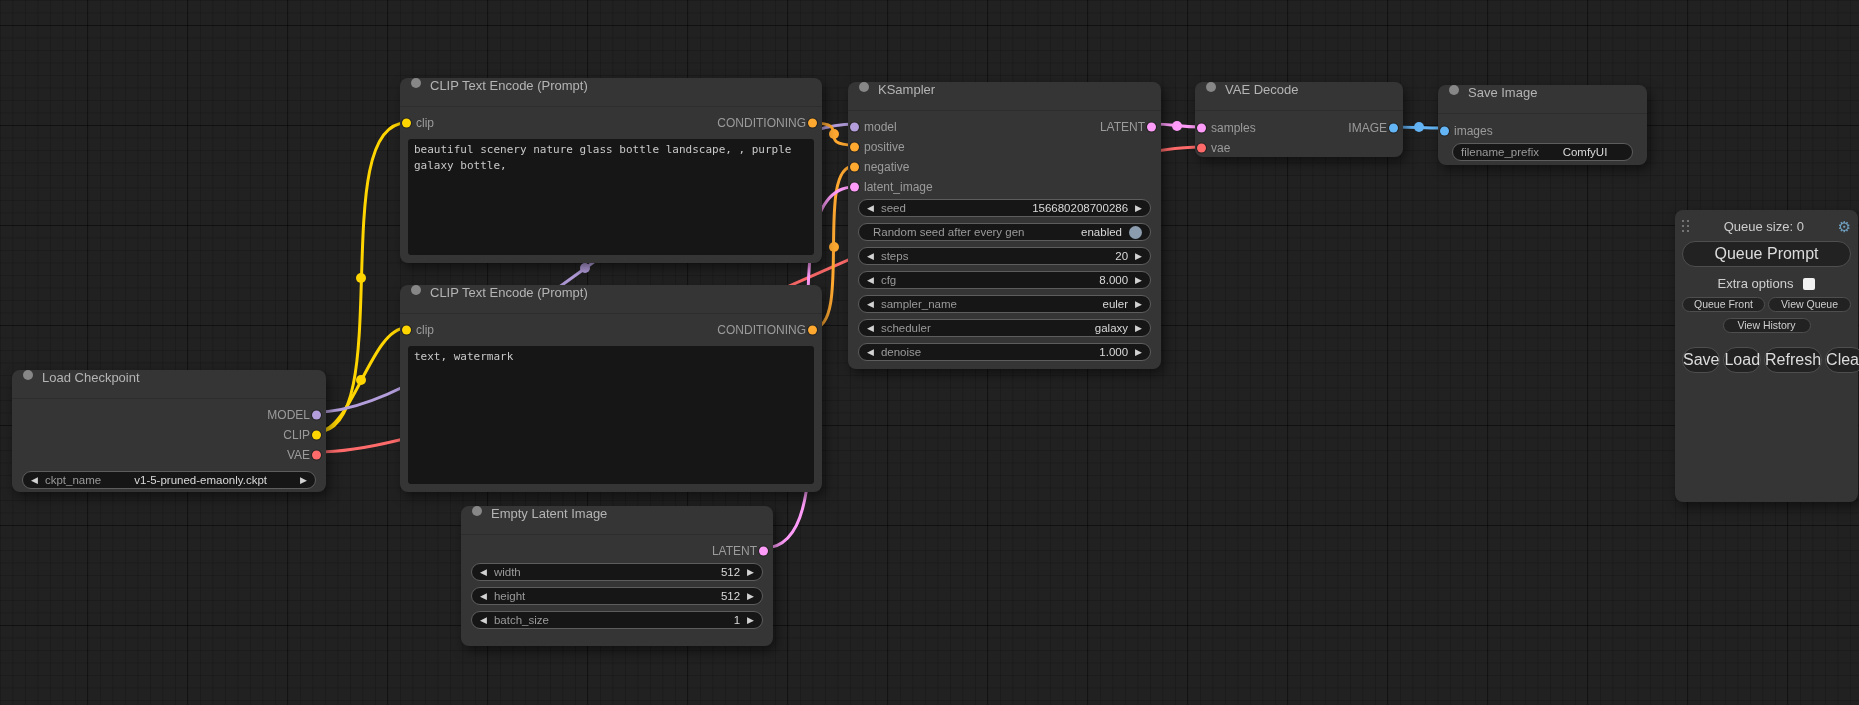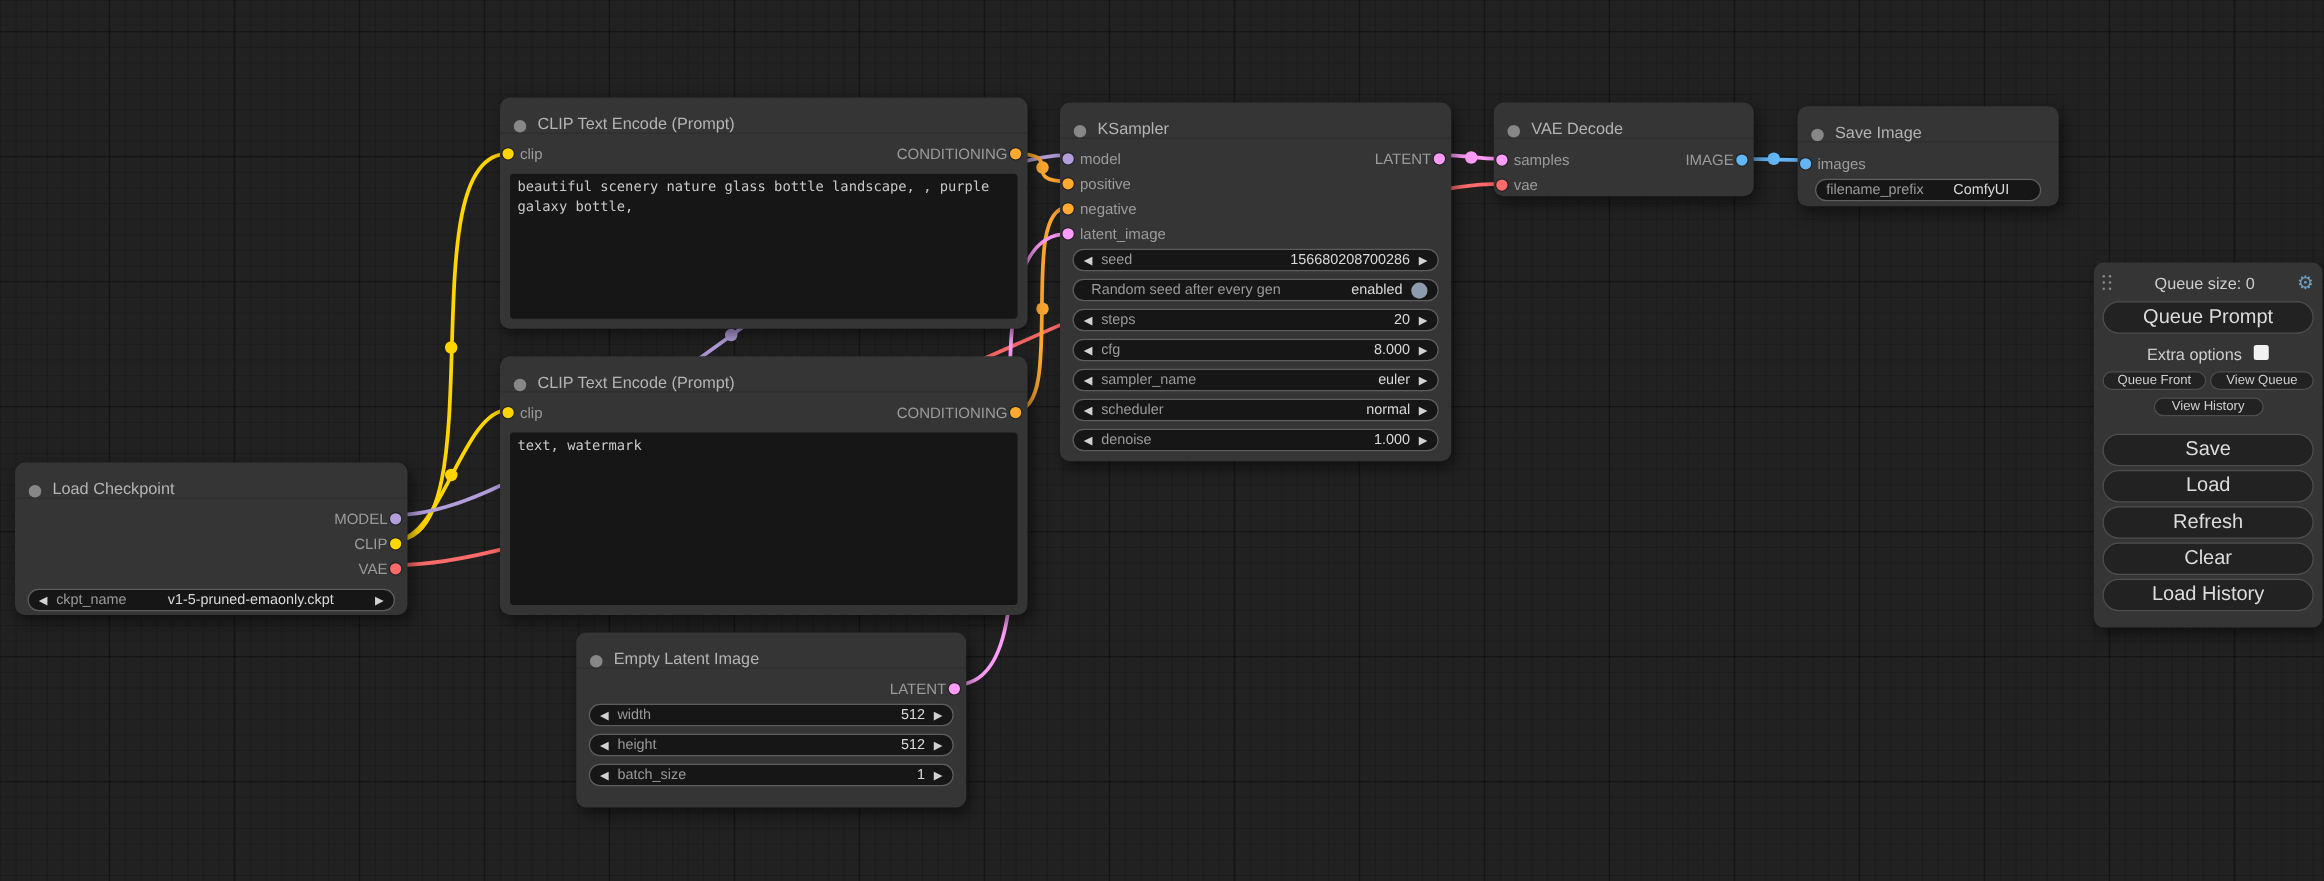--- a/index.html
+++ b/index.html
@@ -16,21 +16,21 @@
     font-family:"Liberation Sans", sans-serif;
   }
   .wires{position:absolute;left:0;top:0;z-index:1;}
   .wire{fill:none;stroke-width:3;stroke-linecap:round;}
 
   .node{
     position:absolute;z-index:2;background:#353535;border-radius:8px;
     box-shadow:3px 5px 12px rgba(0,0,0,.5);display:flex;flex-direction:column;
     box-sizing:border-box;
   }
-  .ntitle{height:28px;flex:0 0 28px;display:flex;align-items:flex-end;gap:9px;
+  .ntitle{height:28px;flex:0 0 28px;display:flex;align-items:flex-start;gap:9px;
     padding:0 11px;font-size:13px;color:#b4b4b4;border-bottom:1px solid rgba(0,0,0,.15);}
   .cdot{width:10px;height:10px;border-radius:50%;flex:0 0 10px;}
   .slots{margin-top:6px;display:flex;flex-direction:column;}
   .srow{height:20px;position:relative;display:flex;align-items:center;
     font-size:12px;color:#9b9b9b;padding:0 16px;}
   .srow .out-label{margin-left:auto;}
   .pin{position:absolute;width:9px;height:9px;border-radius:50%;top:50%;
     transform:translateY(-50%);box-shadow:0 0 0 1px rgba(0,0,0,.35);}
   .pin.in{left:2px;} .pin.out{right:5px;}
   .widgets{display:flex;flex-direction:column;gap:6px;margin-top:2px;}
@@ -51,28 +51,28 @@
     padding:4px 7px;box-sizing:border-box;color:#d5d5d5;}
   .qheader{height:24px;display:flex;align-items:center;}
   .grip{display:grid;grid-template-columns:3px 3px;grid-auto-rows:3px;gap:2px;width:8px;}
   .grip i{width:2px;height:2px;border-radius:50%;background:#8a8a8a;}
   .qsize{flex:1;text-align:center;font-size:13px;color:#cccccc;}
   .gear{font-size:15px;line-height:1;cursor:pointer;}
   button{font-family:"Liberation Sans", sans-serif;cursor:pointer;}
   .qbig{display:block;width:100%;height:26px;background:#222222;color:#dcdcdc;
     border:1px solid #4e4e4e;border-radius:13px;font-size:16px;padding:0;}
   .qprompt{margin-top:3px;}
-  .extra{margin-top:9px;display:flex;justify-content:center;align-items:flex-start;gap:10px;
+  .extra{margin-top:9px;display:flex;justify-content:center;align-items:center;gap:10px;
     font-size:13px;color:#cfcfcf;}
   .checkbox{width:12px;height:12px;background:#f2f2f2;border-radius:2px;display:inline-block;}
   .qsmall-row{margin-top:6px;display:flex;gap:3px;justify-content:center;}
   .qsmall{flex:1;height:15px;background:#222222;color:#cfcfcf;border:1px solid #4e4e4e;
     border-radius:8px;font-size:10.5px;padding:0;line-height:13px;}
   .qsmall.history{flex:0 0 88px;}
-  .qstack{margin-top:14px;display:flex;flex-direction:column;gap:3px;}
+  .qstack{margin-top:14px;display:flex;flex-direction:row;gap:3px;}
 </style>
 </head>
 <body>
 
 <div id="canvas">
 
   <svg class="wires" width="1859" height="705">
     <path class="wire" d="M317,432 C397,432 326,123 406,123" stroke="#ffd500"></path>
     <path class="wire" d="M317,432 C352,432 371,328 406,328" stroke="#ffd500"></path>
     <path class="wire" d="M317,412 C457,412 714,124 854,124" stroke="#b39ddb"></path>
@@ -238,21 +238,21 @@
       </div>
       <div class="widget">
         <span class="arrow">◀</span>
         <span>sampler_name</span>
         <span class="val">euler</span>
         <span class="arrow">▶</span>
       </div>
       <div class="widget">
         <span class="arrow">◀</span>
         <span>scheduler</span>
-        <span class="val">normal</span>
+        <span class="val">galaxy</span>
         <span class="arrow">▶</span>
       </div>
       <div class="widget">
         <span class="arrow">◀</span>
         <span>denoise</span>
         <span class="val">1.000</span>
         <span class="arrow">▶</span>
       </div>
     </div>
   </div>

